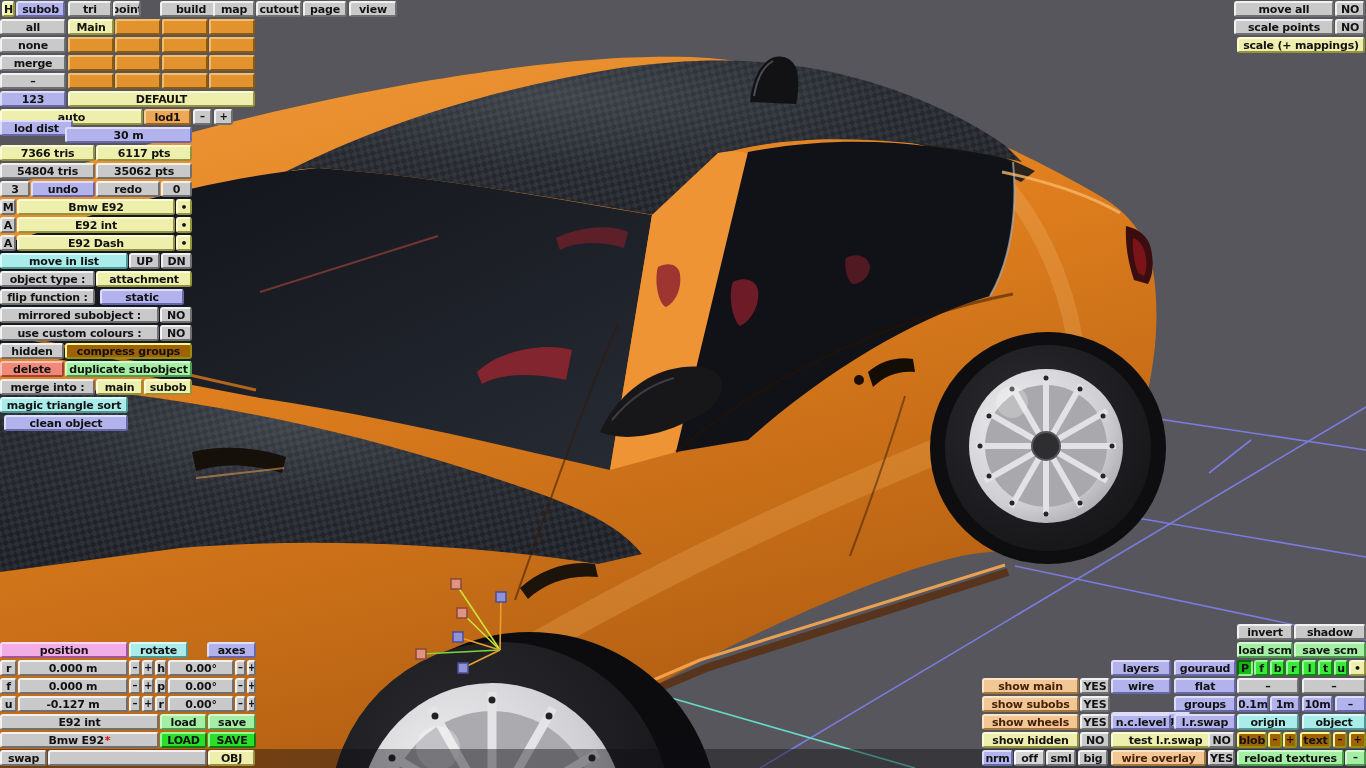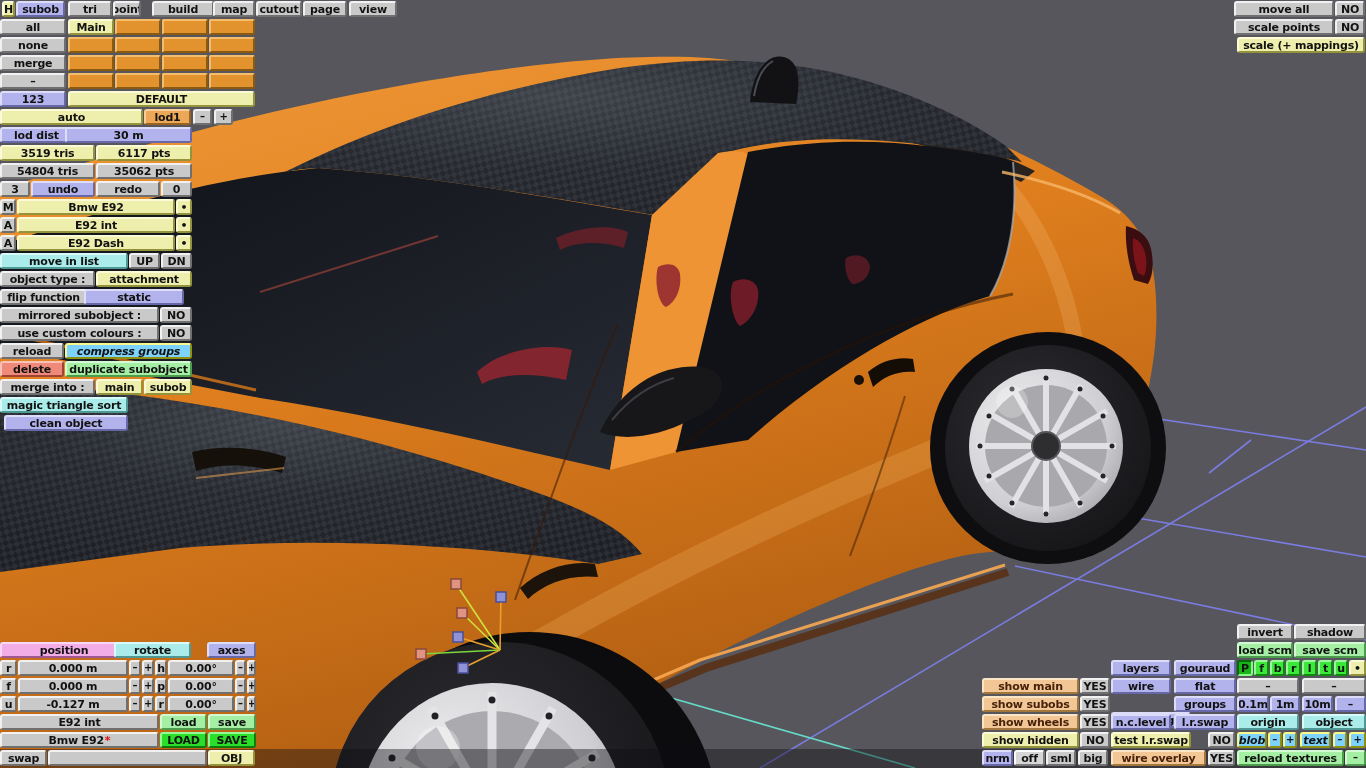--- a/index.html
+++ b/index.html
@@ -12,21 +12,21 @@
        border:2px solid;border-radius:3px;white-space:nowrap;overflow:hidden;
        letter-spacing:-0.2px;z-index:10;}
   .g {background:#c9c9c9;border-color:#f1f1f1 #6f6f6f #6f6f6f #f1f1f1;}
   .g2{background:#d6d6d6;border-color:#fafafa #7a7a7a #7a7a7a #fafafa;}
   .pu{background:#b2b2ec;border-color:#ddddfa #6668a8 #6668a8 #ddddfa;}
   .py{background:#efefad;border-color:#fbfbd8 #93933c #93933c #fbfbd8;}
   .oc{background:#e2932d;border-color:#f4bd6e #8a5a10 #8a5a10 #f4bd6e;border-radius:2px;}
   .o2{background:#eca856;border-color:#f8cf9a #9a6420 #9a6420 #f8cf9a;}
   .cy{background:#a9ecea;border-color:#d8faf8 #4f9894 #4f9894 #d8faf8;}
   .pk{background:#f2ace6;border-color:#fad6f4 #a05894 #a05894 #fad6f4;}
-  .by{background:#7dd3fc;border-color:#f8f88c #8f8f10 #8f8f10 #f8f88c;font-style:italic;}
+  .by{background:#a16207;border-color:#f8f88c #8f8f10 #8f8f10 #f8f88c;}
   .sa{background:#ef8a7a;border-color:#f8c2b8 #a04335 #a04335 #f8c2b8;}
   .lg{background:#a5efa5;border-color:#d4fad4 #4d9b4d #4d9b4d #d4fad4;}
   .bg2{background:#2ade2a;border-color:#96f896 #0c7a0c #0c7a0c #96f896;}
   .gg{background:#3ae83a;border-color:#9cf89c #0e8a0e #0e8a0e #9cf89c;}
   .gd{background:#17b417;border-color:#0a6a0a #86f886 #86f886 #0a6a0a;}
   .tn{background:#f2c795;border-color:#fae5c6 #a3763c #a3763c #fae5c6;color:#47210a;}
   .ast{color:#e01010;margin-left:1px;}
   .sm{font-size:10px;}
 </style>
 </head>
@@ -251,21 +251,21 @@
       <rect x="416" y="649" width="10" height="10" stroke="#8a4a3a" fill="#e09383"></rect>
       <rect x="458" y="663" width="10" height="10" stroke="#4a4e9a" fill="#8f93d6"></rect>
     </g>
   </g>
 </svg>
 
 <div class="btn py" style="left:2px;top:1px;width:13px">H</div>
 <div class="btn pu" style="left:16px;top:1px;width:49px">subob</div>
 <div class="btn g" style="left:68px;top:1px;width:44px">tri</div>
 <div class="btn g" style="left:113px;top:1px;width:28px">point</div>
-<div class="btn g" style="left:152px;top:1px;width:62px">build</div>
+<div class="btn g" style="left:160px;top:1px;width:62px">build</div>
 <div class="btn g" style="left:213px;top:1px;width:42px">map</div>
 <div class="btn g" style="left:256px;top:1px;width:46px">cutout</div>
 <div class="btn g" style="left:303px;top:1px;width:44px">page</div>
 <div class="btn g" style="left:349px;top:1px;width:48px">view</div>
 
 <div class="btn g" style="left:0;top:19px;width:66px">all</div>
 <div class="btn g" style="left:0;top:37px;width:66px">none</div>
 <div class="btn g" style="left:0;top:55px;width:66px">merge</div>
 <div class="btn g" style="left:0;top:73px;width:66px">–</div>
 <div class="btn pu" style="left:0;top:91px;width:66px">123</div>
@@ -285,23 +285,23 @@
 <div class="btn oc" style="left:68px;top:73px;width:46px"></div>
 <div class="btn oc" style="left:115px;top:73px;width:46px"></div>
 <div class="btn oc" style="left:162px;top:73px;width:46px"></div>
 <div class="btn oc" style="left:209px;top:73px;width:46px"></div>
 <div class="btn py" style="left:68px;top:91px;width:187px">DEFAULT</div>
 
 <div class="btn py" style="left:0;top:109px;width:143px">auto</div>
 <div class="btn o2" style="left:144px;top:109px;width:47px">lod1</div>
 <div class="btn g sm" style="left:193px;top:109px;width:19px">–</div>
 <div class="btn g sm" style="left:214px;top:109px;width:19px">+</div>
-<div class="btn pu" style="left:0;top:127px;width:73px">lod dist</div>
+<div class="btn pu" style="left:0;top:120px;width:73px">lod dist</div>
 <div class="btn pu" style="left:65px;top:127px;width:127px">30 m</div>
-<div class="btn py" style="left:0;top:145px;width:95px">3519 tris</div>
+<div class="btn py" style="left:0;top:145px;width:95px">7366 tris</div>
 <div class="btn py" style="left:96px;top:145px;width:96px">6117 pts</div>
 <div class="btn g" style="left:0;top:163px;width:95px">54804 tris</div>
 <div class="btn g" style="left:96px;top:163px;width:96px">35062 pts</div>
 <div class="btn g" style="left:0;top:181px;width:30px">3</div>
 <div class="btn pu" style="left:31px;top:181px;width:64px">undo</div>
 <div class="btn g" style="left:96px;top:181px;width:64px">redo</div>
 <div class="btn g" style="left:161px;top:181px;width:31px">0</div>
 
 <div class="btn g" style="left:0;top:199px;width:16px">M</div>
 <div class="btn py" style="left:17px;top:199px;width:158px">Bmw E92</div>
@@ -312,43 +312,43 @@
 <div class="btn g" style="left:0;top:235px;width:16px">A</div>
 <div class="btn py" style="left:17px;top:235px;width:158px">E92 Dash</div>
 <div class="btn py" style="left:176px;top:235px;width:16px">•</div>
 
 <div class="btn cy" style="left:0;top:253px;width:128px">move in list</div>
 <div class="btn g" style="left:129px;top:253px;width:31px">UP</div>
 <div class="btn g" style="left:161px;top:253px;width:31px">DN</div>
 <div class="btn g" style="left:0;top:271px;width:95px">object type :</div>
 <div class="btn py" style="left:96px;top:271px;width:96px">attachment</div>
 <div class="btn g" style="left:0;top:289px;width:95px">flip function :</div>
-<div class="btn pu" style="left:84px;top:289px;width:100px">static</div>
+<div class="btn pu" style="left:100px;top:289px;width:84px">static</div>
 <div class="btn g" style="left:0;top:307px;width:159px">mirrored subobject :</div>
 <div class="btn g" style="left:160px;top:307px;width:32px">NO</div>
 <div class="btn g" style="left:0;top:325px;width:159px">use custom colours :</div>
 <div class="btn g" style="left:160px;top:325px;width:32px">NO</div>
-<div class="btn g" style="left:0;top:343px;width:64px">reload</div>
+<div class="btn g" style="left:0;top:343px;width:64px">hidden</div>
 <div class="btn by" style="left:65px;top:343px;width:127px">compress groups</div>
 <div class="btn sa" style="left:0;top:361px;width:64px">delete</div>
 <div class="btn lg" style="left:65px;top:361px;width:127px">duplicate subobject</div>
 <div class="btn g" style="left:0;top:379px;width:95px">merge into :</div>
 <div class="btn py" style="left:96px;top:379px;width:47px">main</div>
 <div class="btn py" style="left:144px;top:379px;width:48px">subob</div>
 <div class="btn cy" style="left:0;top:397px;width:128px">magic triangle sort</div>
 <div class="btn pu" style="left:4px;top:415px;width:124px">clean object</div>
 
 <div class="btn g" style="left:1234px;top:1px;width:100px">move all</div>
 <div class="btn g" style="left:1335px;top:1px;width:30px">NO</div>
 <div class="btn g" style="left:1234px;top:19px;width:100px">scale points</div>
 <div class="btn g" style="left:1335px;top:19px;width:30px">NO</div>
 <div class="btn py" style="left:1237px;top:37px;width:128px">scale (+ mappings)</div>
 
 <div class="btn pk" style="left:0;top:642px;width:128px">position</div>
-<div class="btn cy" style="left:114px;top:642px;width:77px">rotate</div>
+<div class="btn cy" style="left:129px;top:642px;width:59px">rotate</div>
 <div class="btn pu" style="left:207px;top:642px;width:49px">axes</div>
 
 <div class="btn g" style="left:0;top:660px;width:17px">r</div>
 <div class="btn g" style="left:18px;top:660px;width:110px">0.000 m</div>
 <div class="btn g sm" style="left:129px;top:660px;width:12px">–</div>
 <div class="btn g sm" style="left:142px;top:660px;width:12px">+</div>
 <div class="btn g" style="left:155px;top:660px;width:12px">h</div>
 <div class="btn g" style="left:168px;top:660px;width:66px">0.00°</div>
 <div class="btn g sm" style="left:235px;top:660px;width:11px">–</div>
 <div class="btn g sm" style="left:247px;top:660px;width:9px">+</div>
@@ -418,21 +418,21 @@
 
 <div class="btn tn" style="left:982px;top:714px;width:97px">show wheels</div>
 <div class="btn g" style="left:1080px;top:714px;width:30px">YES</div>
 <div class="btn pu" style="left:1111px;top:714px;width:60px">n.c.level</div>
 <div class="btn pu" style="left:1174px;top:714px;width:62px">l.r.swap</div>
 <div class="btn cy" style="left:1237px;top:714px;width:62px">origin</div>
 <div class="btn cy" style="left:1302px;top:714px;width:64px">object</div>
 
 <div class="btn py" style="left:982px;top:732px;width:97px">show hidden</div>
 <div class="btn g" style="left:1080px;top:732px;width:30px">NO</div>
-<div class="btn py" style="left:1111px;top:732px;width:80px">test l.r.swap</div>
+<div class="btn py" style="left:1111px;top:732px;width:109px">test l.r.swap</div>
 <div class="btn g" style="left:1208px;top:732px;width:27px">NO</div>
 <div class="btn by" style="left:1237px;top:732px;width:30px">blob</div>
 <div class="btn by sm" style="left:1268px;top:732px;width:14px">–</div>
 <div class="btn by sm" style="left:1283px;top:732px;width:14px">+</div>
 <div class="btn by" style="left:1300px;top:732px;width:31px">text</div>
 <div class="btn by sm" style="left:1333px;top:732px;width:14px">–</div>
 <div class="btn by sm" style="left:1349px;top:732px;width:17px">+</div>
 
 <div class="btn pu" style="left:982px;top:750px;width:31px">nrm</div>
 <div class="btn g2" style="left:1014px;top:750px;width:31px">off</div>

